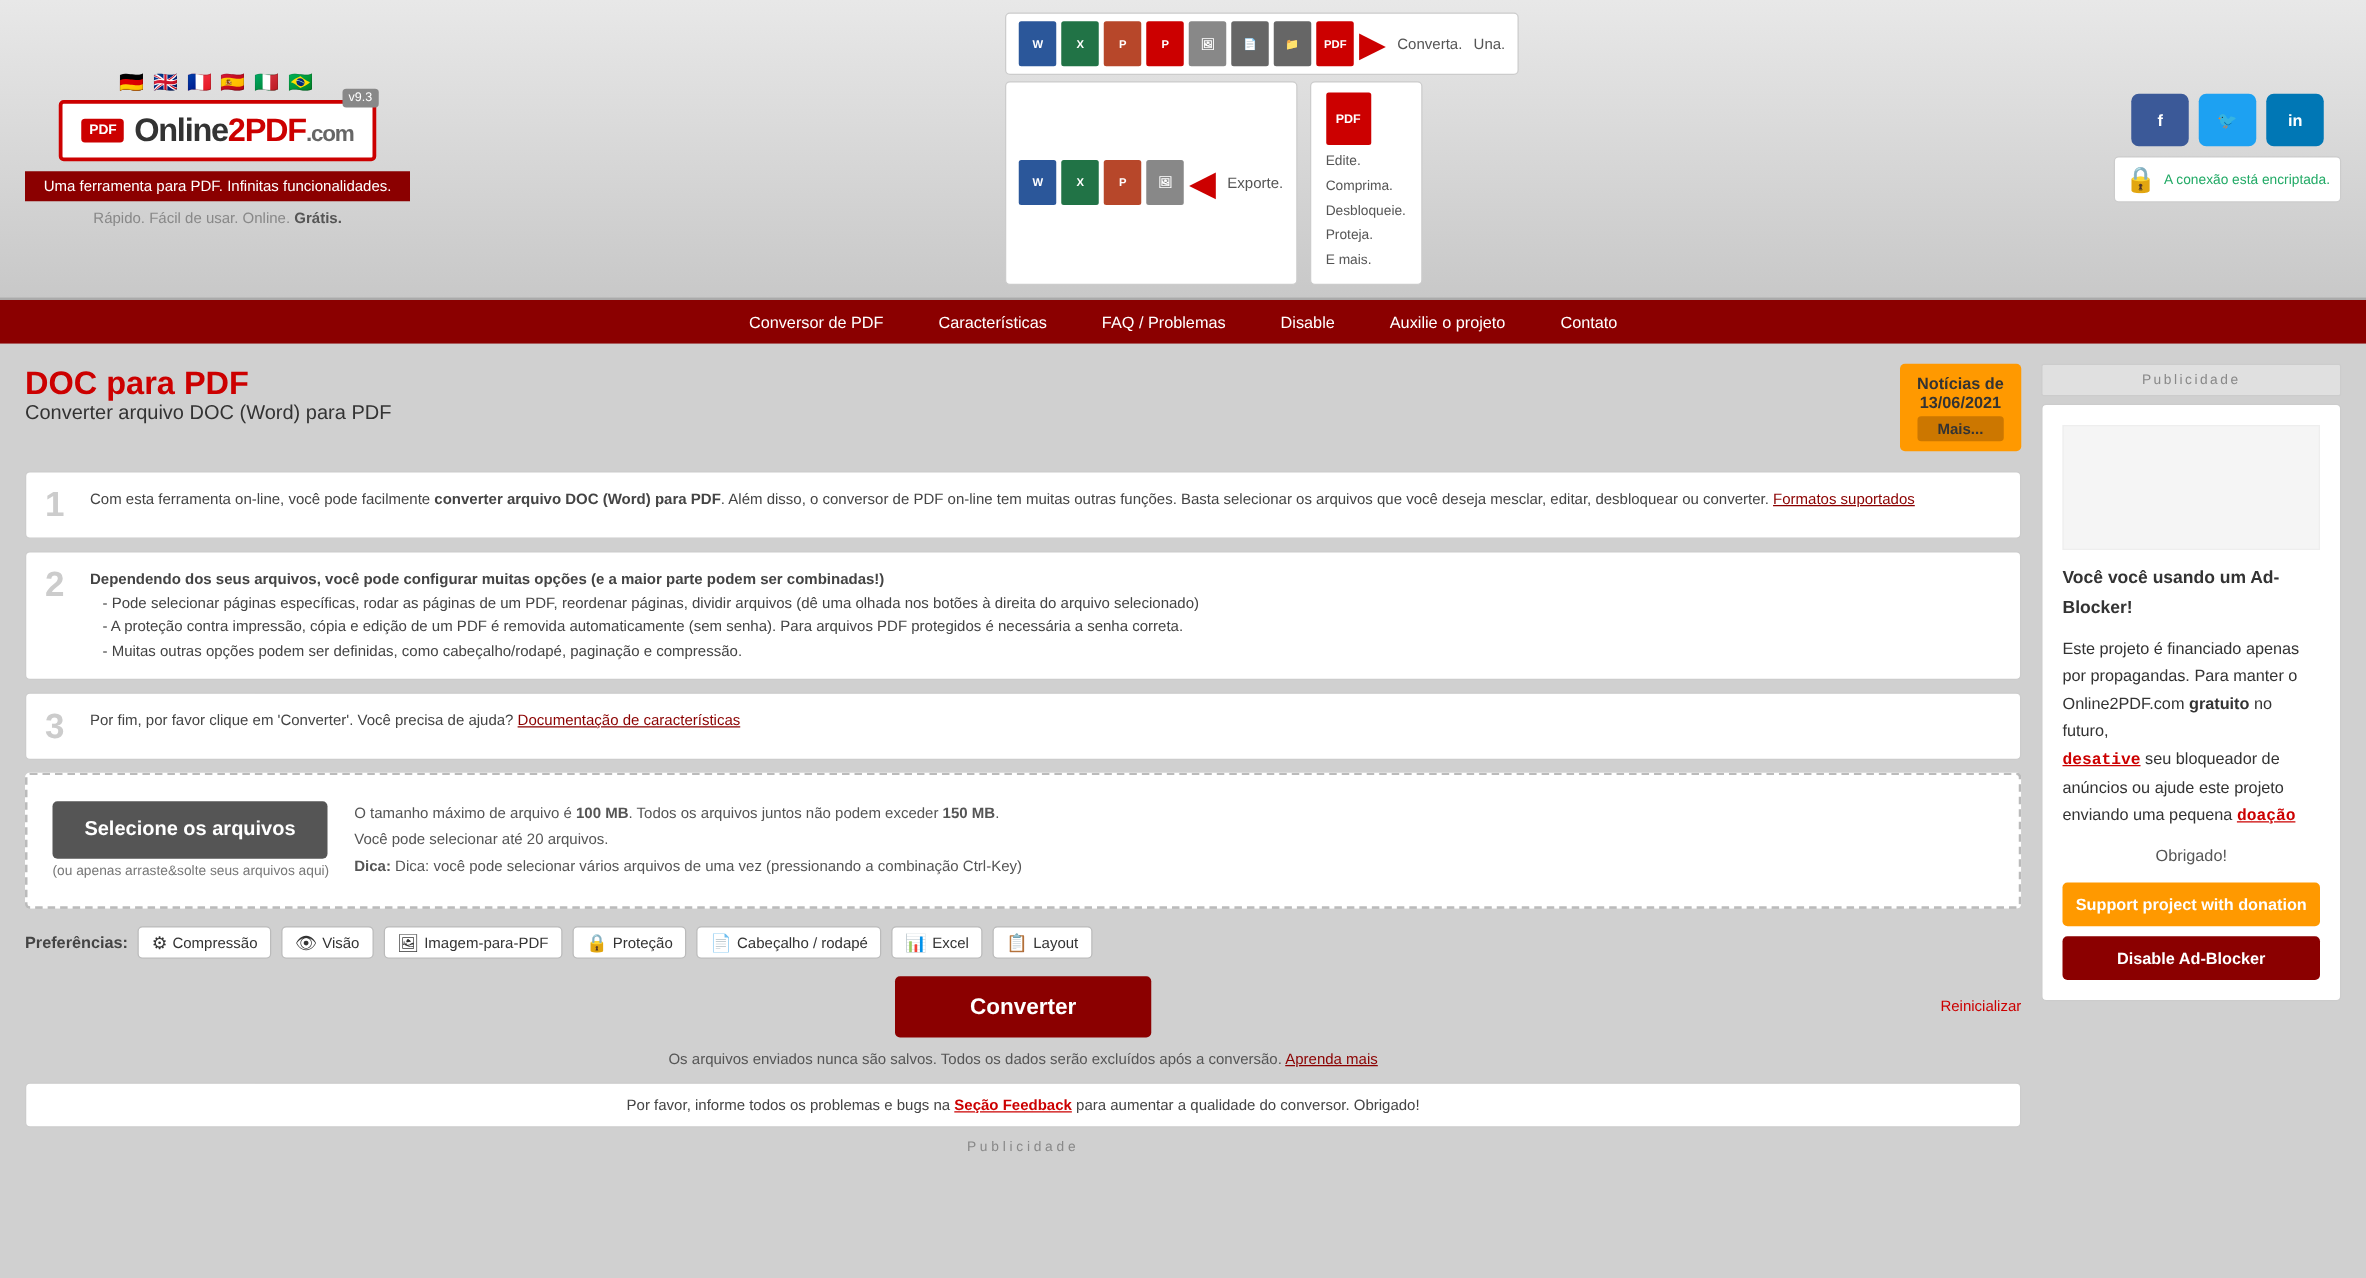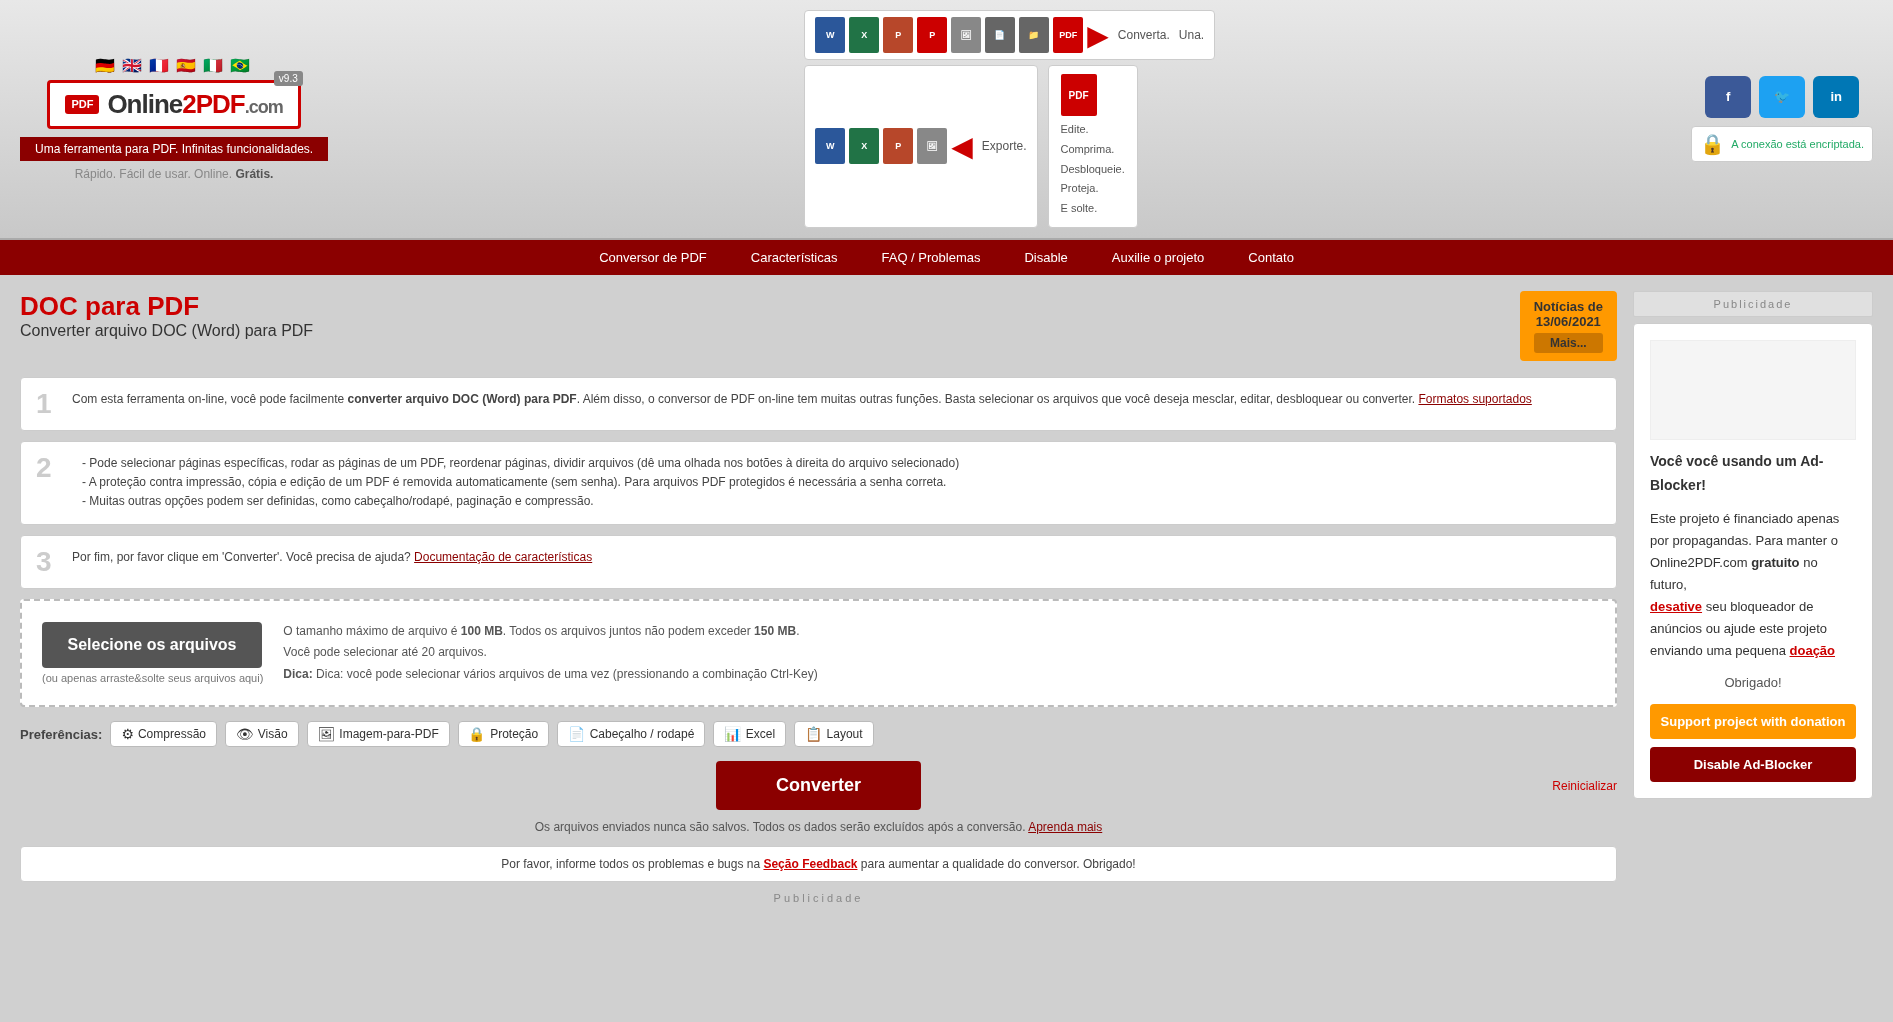--- a/index.html
+++ b/index.html
@@ -433,21 +433,21 @@
       font-size: 13px;
       color: #333;
       line-height: 1.7;
     }
     .ad-blocker-box h3 {
       font-size: 14px;
       font-weight: bold;
       color: #333;
       margin-bottom: 10px;
     }
-    .ad-blocker-box a { color: #cc0000; font-weight: bold; }
+    .ad-blocker-box a { color: #cc0000; font-weight: bold; font-family: Liberation Mono, monospace; }
     .ad-space {
       height: 100px;
       background: #f5f5f5;
       margin-bottom: 10px;
       border: 1px solid #eee;
     }
     .thanks { text-align: center; color: #555; margin: 10px 0; }
     .support-btn {
       display: block;
       width: 100%;
@@ -526,21 +526,21 @@
         <span class="arrow-red" style="color:#cc0000;">◀</span>
         <span class="row-label">Exporte.</span>
       </div>
       <div style="background:white;border:1px solid #ccc;border-radius:4px;padding:8px 12px;">
         <div class="pdf-center-icon">PDF</div>
         <div class="side-text-block" style="margin-top:4px;">
           <span>Edite.</span><br>
           <span>Comprima.</span><br>
           <span>Desbloqueie.</span><br>
           <span>Proteja.</span><br>
-          <span>E solte.</span>
+          <span>E mais.</span>
         </div>
       </div>
     </div>
   </div>
 
   <div class="header-right">
     <div class="social-icons">
       <div class="social-btn fb">f</div>
       <div class="social-btn tw">🐦</div>
       <div class="social-btn li">in</div>
@@ -580,20 +580,21 @@
     <div class="info-step">
       <div class="step-num">1</div>
       <div class="step-content">
         <span>Com esta ferramenta on-line, você pode facilmente </span><strong>converter arquivo DOC (Word) para PDF</strong><span>. Além disso, o conversor de PDF on-line tem muitas outras funções. Basta selecionar os arquivos que você deseja mesclar, editar, desbloquear ou converter.</span> <a href="#">Formatos suportados</a>
       </div>
     </div>
 
     <div class="info-step">
       <div class="step-num">2</div>
       <div class="step-content">
+        <strong>Dependendo dos seus arquivos, você pode configurar muitas opções (e a maior parte podem ser combinadas!)</strong>
         <ul>
           <li>Pode selecionar páginas específicas, rodar as páginas de um PDF, reordenar páginas, dividir arquivos (dê uma olhada nos botões à direita do arquivo selecionado)</li>
           <li>A proteção contra impressão, cópia e edição de um PDF é removida automaticamente (sem senha). Para arquivos PDF protegidos é necessária a senha correta.</li>
           <li>Muitas outras opções podem ser definidas, como cabeçalho/rodapé, paginação e compressão.</li>
         </ul>
       </div>
     </div>
 
     <div class="info-step">
       <div class="step-num">3</div>

